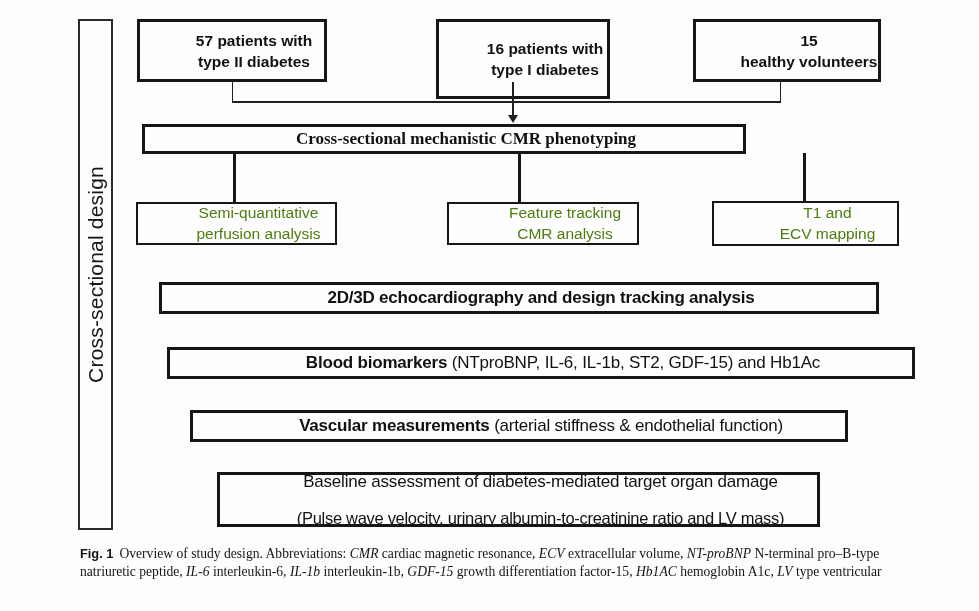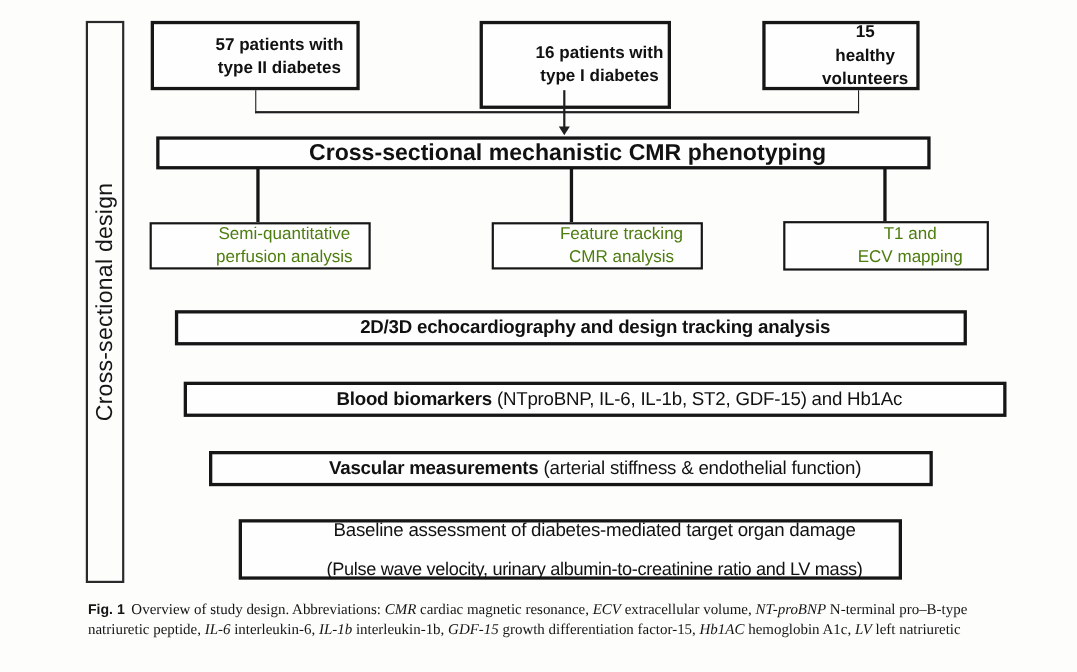--- a/index.html
+++ b/index.html
@@ -40,32 +40,32 @@
   <div id="side-label">Cross-sectional design</div>
 
   <div class="box topbox" style="left:137px;top:19px;width:190px;height:63px;">
     <div>57 patients with</div>
     <div>type II diabetes</div>
   </div>
   <div class="box topbox" style="left:436px;top:19px;width:174px;height:80px;">
     <div>16 patients with</div>
     <div>type I diabetes</div>
   </div>
-  <div class="box topbox" style="left:693px;top:19px;width:143px;height:63px;">
+  <div class="box topbox" style="left:693px;top:19px;width:188px;height:63px;">
     <div>15</div>
     <div>healthy volunteers</div>
   </div>
 
   <div class="line" style="left:231.5px;top:82px;width:1.6px;height:20.5px;"></div>
   <div class="line" style="left:779.5px;top:82px;width:1.6px;height:20.5px;"></div>
   <div class="line" style="left:231.5px;top:101px;width:549.6px;height:1.6px;"></div>
   <div class="line" style="left:512.3px;top:82px;width:1.6px;height:34px;"></div>
   <div class="arrowhead" style="left:508px;top:115px;"></div>
 
-  <div class="box bold" style="left:142px;top:124px;width:704px;height:30px;font-size:21px;">
+  <div class="box bold" style="left:142px;top:124px;width:604px;height:30px;font-size:17px;font-family:Liberation Serif, serif;">
     <div>Cross-sectional mechanistic CMR phenotyping</div>
   </div>
 
   <div class="thick" style="left:232.5px;top:153px;width:3px;height:49px;"></div>
   <div class="thick" style="left:517.5px;top:153px;width:3px;height:49px;"></div>
   <div class="thick" style="left:802.5px;top:153px;width:3px;height:49px;"></div>
 
   <div class="box rowbox" style="left:136px;top:202px;width:201px;height:43px;">
     <div>Semi-quantitative</div>
     <div>perfusion analysis</div>
@@ -93,16 +93,16 @@
     <span> (arterial stiffness &amp; endothelial function)</span>
   </div>
 
   <div class="box" style="left:217px;top:472px;width:603px;height:55px;border-width:3.5px;">
     <div class="baseline-line1">Baseline assessment of diabetes-mediated target organ damage</div>
     <div class="baseline-line2">(Pulse wave velocity, urinary albumin-to-creatinine ratio and LV mass)</div>
   </div>
 
   <div id="caption">
     <div><span class="b sans">Fig. 1</span><span>Overview of study design. Abbreviations: </span><span class="i">CMR</span><span> cardiac magnetic resonance, </span><span class="i">ECV</span><span> extracellular volume, </span><span class="i">NT-proBNP</span><span> N-terminal pro–B-type</span></div>
-    <div><span>natriuretic peptide, </span><span class="i">IL-6</span><span> interleukin-6, </span><span class="i">IL-1b</span><span> interleukin-1b, </span><span class="i">GDF-15</span><span> growth differentiation factor-15, </span><span class="i">Hb1AC</span><span> hemoglobin A1c, </span><span class="i">LV</span><span> left natriuretic</span></div>
+    <div><span>natriuretic peptide, </span><span class="i">IL-6</span><span> interleukin-6, </span><span class="i">IL-1b</span><span> interleukin-1b, </span><span class="i">GDF-15</span><span> growth differentiation factor-15, </span><span class="i">Hb1AC</span><span> hemoglobin A1c, </span><span class="i">LV</span><span> type ventricular</span></div>
   </div>
 
 </div>
 
 </body></html>

